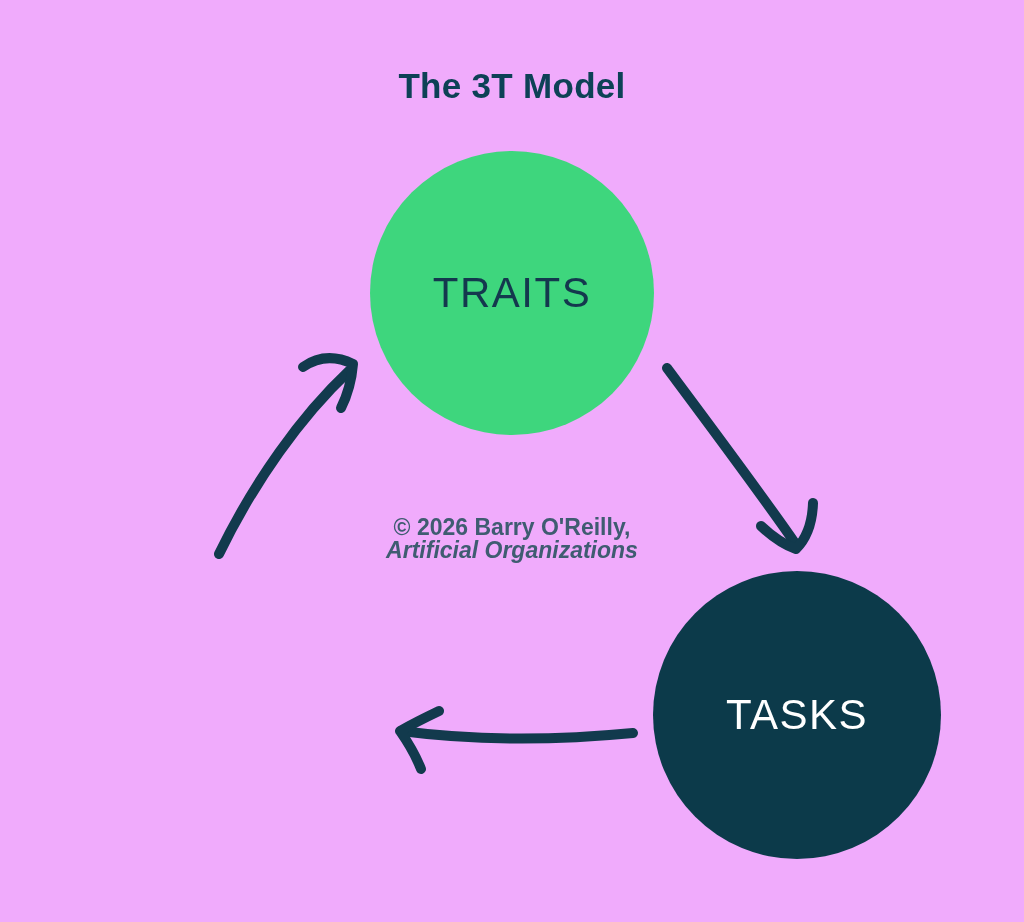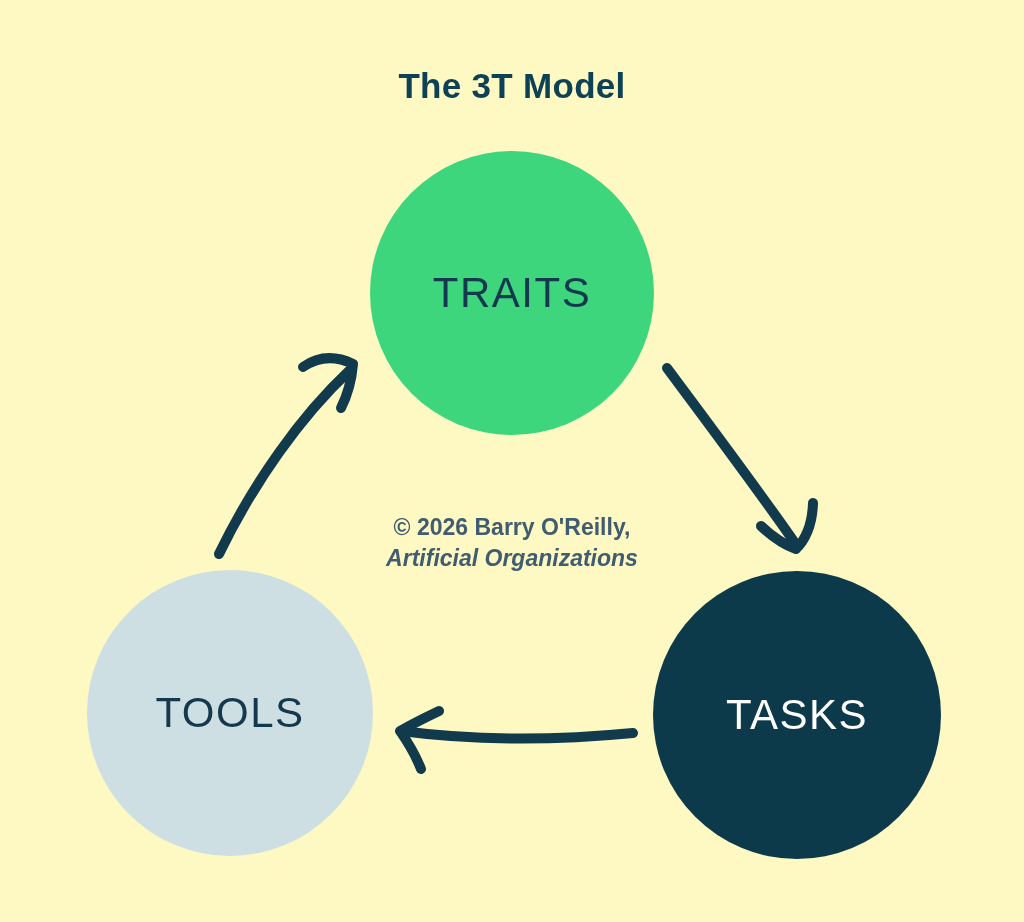--- a/index.html
+++ b/index.html
@@ -43,39 +43,39 @@
   .caption {
     position: absolute;
     top: 516px;
     left: 0;
     width: 100%;
     text-align: center;
     font-size: 23px;
     font-weight: 700;
     line-height: 23px;
   }
-  .caption .line2 { font-style: italic; margin-top: 8px; }
+  .caption .line2 { font-style: italic; }
   svg.arrows {
     position: absolute;
     inset: 0;
     width: 100%;
     height: 100%;
     pointer-events: none;
   }
   svg.arrows path {
     fill: none;
     stroke-width: 10;
     stroke-linecap: round;
     stroke-linejoin: round;
   }
 </style>
 </head>
 <body>
 
-<div class="canvas" style="background: #fef9c3;">
+<div class="canvas" style="background: #f0abfc;">
 
   <div class="diagram-title" style="color: rgb(13, 65, 86);">The 3T Model</div>
 
   <svg class="arrows" viewBox="0 0 1024 922" aria-hidden="true">
 
     <g>
       <path d="M 667 368 C 708 423 756 487 795 543" stroke="#123a4d"></path>
       <path d="M 761 526 Q 779 543 796 549 Q 812 533 813 503" stroke="#123a4d"></path>
     </g>
 
@@ -91,22 +91,19 @@
   </svg>
 
   <div class="node node-tasks" style="background-color: rgb(12, 58, 74);">
     <span class="node-label" style="color: rgb(255, 255, 255);">TASKS</span>
   </div>
 
   <div class="node node-traits" style="background-color: rgb(62, 214, 125);">
     <span class="node-label" style="color: rgb(20, 56, 78);">TRAITS</span>
   </div>
 
-  <div class="node node-tools" style="background-color: rgb(205, 223, 226);">
-    <span class="node-label" style="color: rgb(20, 56, 78);">TOOLS</span>
-  </div>
 
   <div class="caption" style="color: rgb(63, 92, 113);">
     <div class="line1">© 2026 Barry O'Reilly,</div>
     <div class="line2">Artificial Organizations</div>
   </div>
 
 </div>
 
 </body></html>

